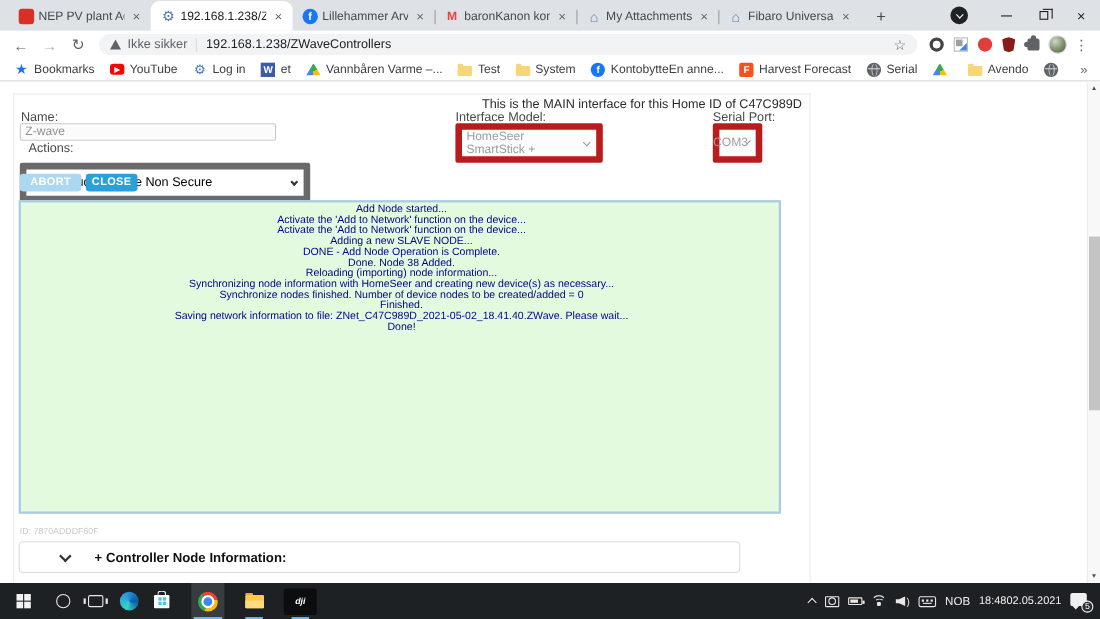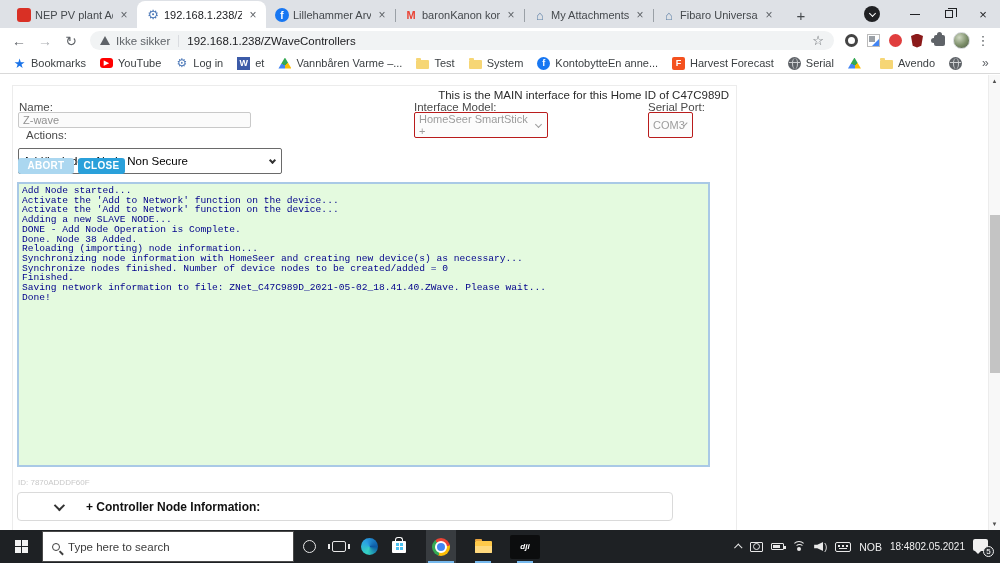--- a/index.html
+++ b/index.html
@@ -101,36 +101,36 @@
 
   
   .page { position:absolute; top:75px; left:0; right:0; bottom:33px; background:#fff; }
   .card { position:absolute; left:12px; top:10px; width:725px; bottom:0; background:#fff;
     border:1px solid #ececec; border-bottom:none; }
   .notice { position:absolute; top:3px; right:7px; font-size:11.5px; color:#2b2b2b; }
   .flabel { position:absolute; font-size:11.5px; color:#4a4a4a; }
   .dis-input { position:absolute; left:5px; top:26px; width:233px; height:16px; border:1px solid #c9c9c9;
     border-radius:2px; background:#fbfbfb; color:#919191; font-size:11px; padding:0 4px;
     font-family:"Liberation Sans", sans-serif; }
-  .fake-select { position:absolute; height:16px; border:1px solid #b91c1c; border-radius:2px; background:#fcfcfc;
-    color:#9d9d9d; font-size:11px; display:flex; align-items:center; padding:12px 4px; }
+  .fake-select { position:absolute; height:16px; border:6px solid #b91c1c; border-radius:2px; background:#fcfcfc;
+    color:#9d9d9d; font-size:11px; display:flex; align-items:center; padding:12px 4px;justify-content:flex-end; }
   .fake-select .chev { margin-left:auto; border-color:#9d9d9d; margin-right:2px; margin-top:-2px; }
   .fake-select.enabled { border-color:#6a6a6a; background:#fff; color:#000; font-size:11.5px; }
   .fake-select.enabled .chev { border-color:#333; border-width:0 2px 2px 0; border-style:solid; }
   .chev { display:inline-block; width:5px; height:5px; border-right:1.5px solid #555; border-bottom:1.5px solid #555;
     transform:rotate(45deg); }
   .btn { position:absolute; top:72px; height:16px; border:none; border-radius:3px; color:#fff;
     font-size:10px; font-weight:bold; text-align:center; line-height:16px; letter-spacing:0.3px;
     font-family:"Liberation Sans", sans-serif; }
   .btn-abort { left:5px; width:56px; background:#abd7f0; }
   .btn-close { left:65px; width:47px; background:#2aa0da; }
   .logbox { position:absolute; left:4px; top:96px; width:693px; height:285px;
     background:#e4fadf; border:2px solid #a9c9e6; overflow:hidden; }
-  .logbox pre { margin:2px 0 5px 3px; font-family:Liberation Mono, monospace;
-    font-size:9.6px; line-height:9.7px; color:#00008b; white-space:pre; }
+  .logbox pre { margin:2px 0 5px 3px; font-family:Liberation Sans, sans-serif;
+    font-size:9.6px; line-height:9.7px; color:#00008b; white-space:pre;text-align:center; }
   .idtext { position:absolute; left:5px; top:392px; font-size:8px; color:#c9c9c9; }
   .ctrlbox { position:absolute; left:4px; top:406px; width:656px; height:29px; border:1px solid #dadada;
     border-radius:4px; display:flex; align-items:center; background:#fff; }
   .ctrl-chev { margin-left:36px; width:8px; height:8px; border-right:2px solid #333; border-bottom:2px solid #333;
     transform:rotate(45deg) translateY(-2px); }
   .ctrl-title { margin-left:24px; font-size:12px; font-weight:bold; color:#111; }
 
   
   .scrollbar { position:absolute; right:0; top:75px; bottom:33px; width:12px; background:#f8f8f8; border-left:1px solid #ececec; }
   .sb-arrow { position:absolute; left:0; right:0; text-align:center; font-size:6px; color:#505050; }
@@ -435,24 +435,20 @@
 
 <div class="taskbar">
   <div class="start">
     <span class="winlogo">
         <i></i>
         <i></i>
         <i></i>
         <i></i>
       </span>
   </div>
-  <div class="tsearch">
-    <span class="mag"></span>
-    <input type="text" placeholder="Type here to search" style="">
-  </div>
   <div class="tbtn">
       <span class="ic-cortana"></span>
     </div>
   <div class="tbtn">
       <span class="ic-taskview"></span>
     </div>
   <div class="tbtn">
       <span class="ic-edge"></span>
     </div>
   <div class="tbtn">

